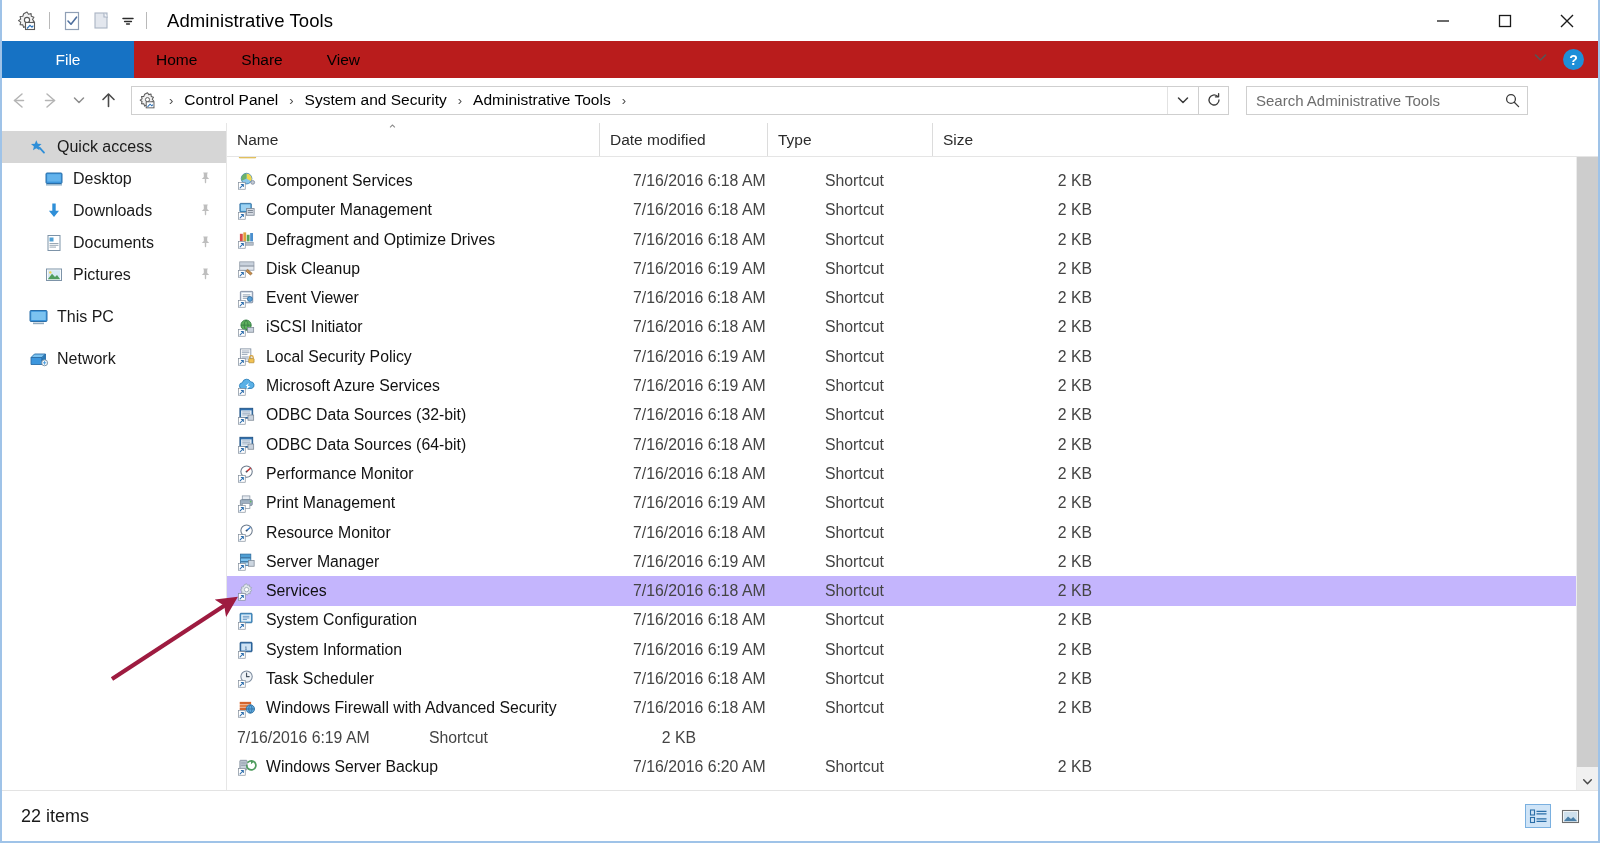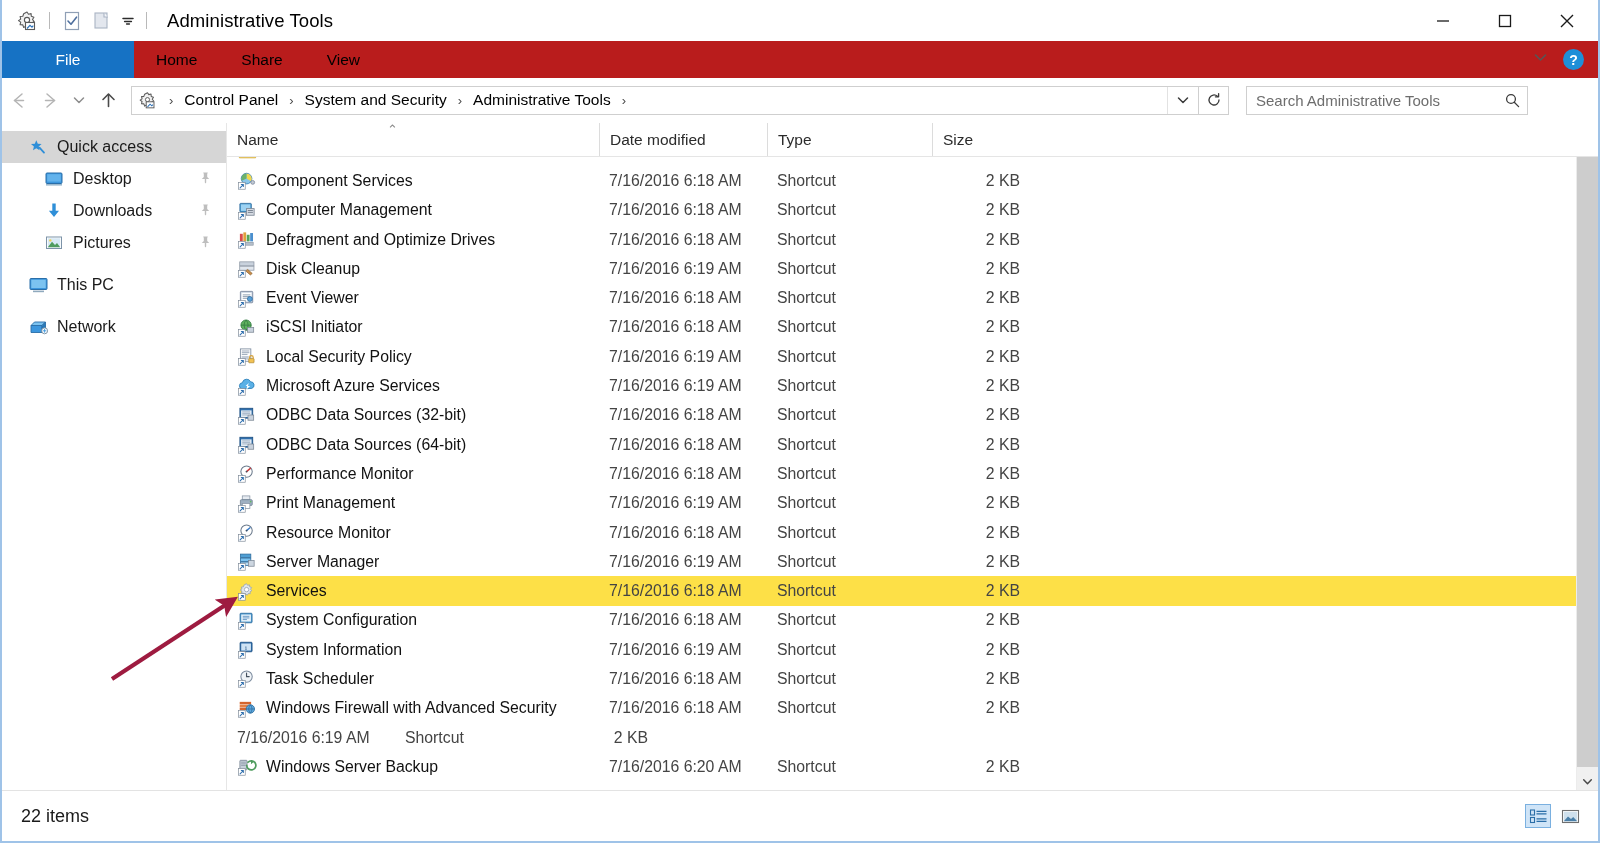--- a/index.html
+++ b/index.html
@@ -284,22 +284,23 @@
     bottom: 0;
     overflow: hidden;
   }
   .row {
     display: flex;
     align-items: center;
     height: 29.3px;
     font-size: 15.8px;
     color: #111111;
     white-space: nowrap;
-  }
-  .row.selected { background: #fde047; }
+    gap: 24px;
+  }
+  .row.selected { background: #c4b5fd; }
   .cell-name {
     width: 372px; flex: 0 0 372px;
     display: flex; align-items: center;
     padding-left: 10px;
     box-sizing: border-box;
     overflow: visible;
   }
   .cell-name .nm { margin-left: 9px; }
   .cell-date {
     width: 168px; flex: 0 0 168px;
@@ -570,20 +571,35 @@
           </svg>
         </span>
         <span class="lbl">Downloads</span>
         <span class="pin">
           <svg width="13" height="13" viewBox="0 0 13 13">
               <path d="M4.2 1.6 h4.6 l-.6 1.3 v3 l2 2.1 h-3 v3.4 l-.7 1.1 -.7-1.1 V8 h-3 l2-2.1 v-3z" fill="#8a8a8a"></path>
             </svg>
         </span>
       </div>
 
+      <div class="navitem indent">
+        <span class="ico">
+          <svg width="20" height="20" viewBox="0 0 20 20">
+            <rect x="4" y="2.5" width="12" height="15" fill="#ffffff" stroke="#7d93a8" stroke-width="1"></rect>
+            <rect x="5.5" y="4.5" width="4" height="4" fill="#4f9fd4"></rect>
+            <path d="M5.5 10.5 h9 M5.5 12.3 h9 M5.5 14.1 h6.5" stroke="#9aa8b5" stroke-width="1"></path>
+          </svg>
+        </span>
+        <span class="lbl">Documents</span>
+        <span class="pin">
+          <svg width="13" height="13" viewBox="0 0 13 13">
+              <path d="M4.2 1.6 h4.6 l-.6 1.3 v3 l2 2.1 h-3 v3.4 l-.7 1.1 -.7-1.1 V8 h-3 l2-2.1 v-3z" fill="#8a8a8a"></path>
+            </svg>
+        </span>
+      </div>
 
       <div class="navitem indent">
         <span class="ico">
           <svg width="20" height="20" viewBox="0 0 20 20">
             <rect x="2.5" y="4" width="15" height="11.5" fill="#ffffff" stroke="#7d93a8" stroke-width="1"></rect>
             <rect x="3.8" y="5.2" width="12.4" height="9.1" fill="#d7e9f5"></rect>
             <path d="M3.8 14.3 L8 8.8 L11 12 L13 10 L16.2 14.3 z" fill="#4f9c5e"></path>
             <circle cx="6.3" cy="7.4" r="1.2" fill="#f2d14f"></circle>
           </svg>
         </span>

